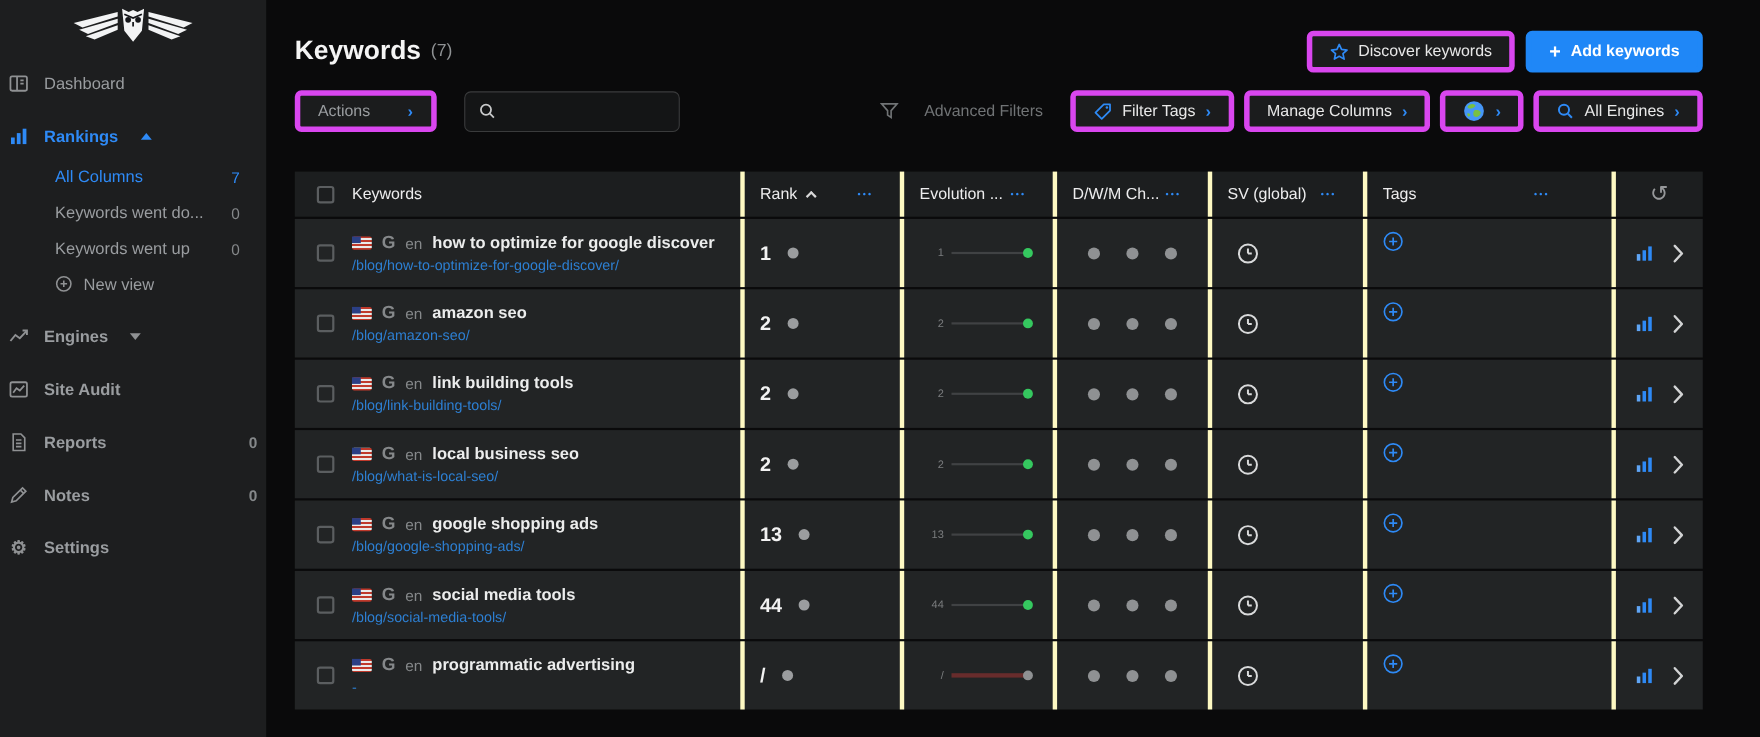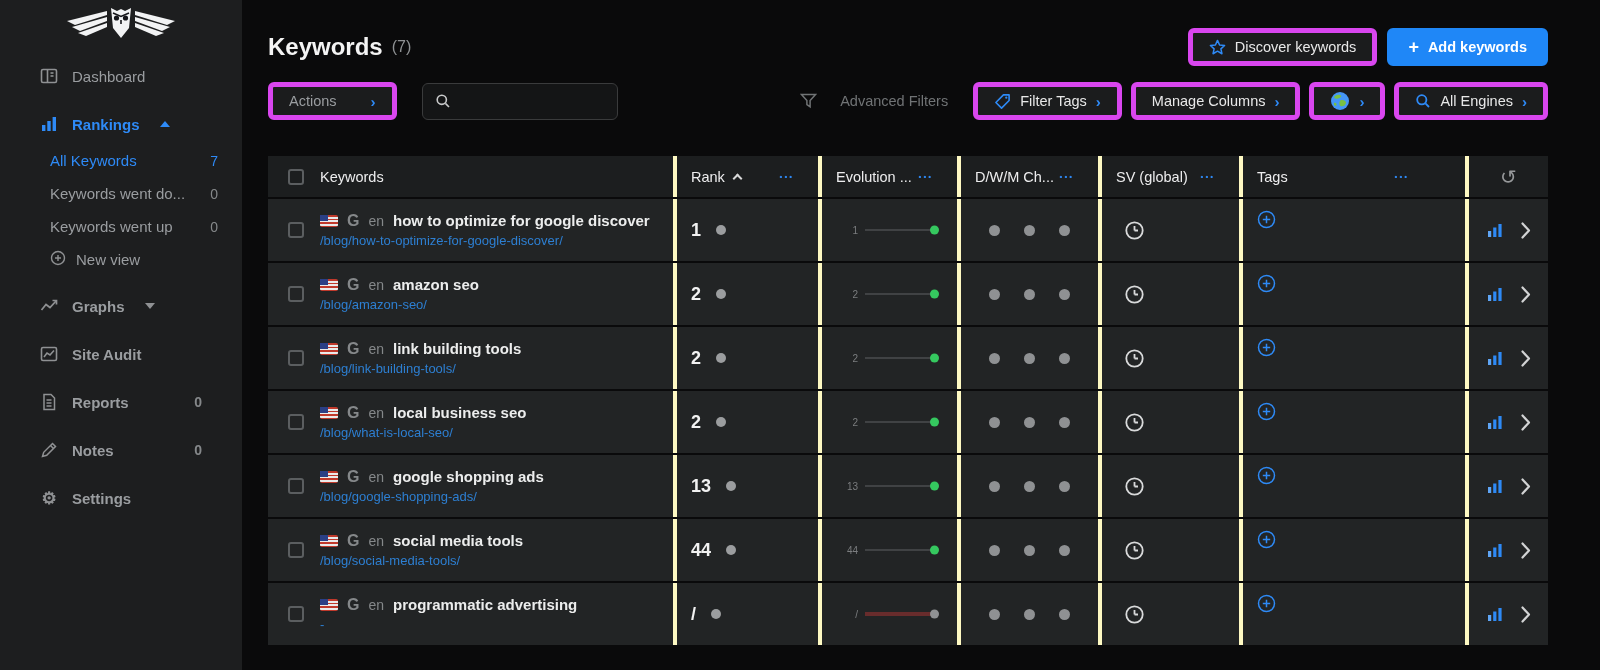--- a/index.html
+++ b/index.html
@@ -7,21 +7,21 @@
   body {
     background:#0a0a0b;
     font-family:"Liberation Sans", sans-serif;
     color:#e8e8e8;
     overflow:hidden;
     position:relative;
   }
   
   .sidebar { position:absolute; left:0; top:0; bottom:0; width:242px; background:#1d1e1f; }
   .logo-wrap { display:flex; justify-content:center; padding:6px 0 16px 0; }
-  .nav-item { display:flex; align-items:center; gap:14px; padding:0 40px; height:36px; color:#9a9da0; font-size:15px; cursor:pointer; }
+  .nav-item { display:flex; align-items:center; gap:14px; padding:0 8px; height:36px; color:#9a9da0; font-size:15px; cursor:pointer; }
   .nav-item .ico { width:18px; height:18px; display:flex; align-items:center; justify-content:center; flex-shrink:0; }
   .nav-item .count { margin-left:auto; font-size:14px; color:#85888a; }
   .nav-item.active { color:#2e8af6; }
   .sub-list { margin:2px 0 6px 0; }
   .sub-item { display:flex; align-items:center; padding:0 24px 0 50px; height:33px; font-size:15px; color:#9a9da0; cursor:pointer; }
   .sub-item .count { margin-left:auto; font-size:14px; color:#85888a; }
   .sub-item.active { color:#2e8af6; }
   .sub-item.active .count { color:#2e8af6; }
   .gap-lg { margin-top:12px;font-weight:bold; }
   .tri-up { width:0; height:0; border-left:5px solid transparent; border-right:5px solid transparent; border-bottom:6px solid #2e8af6; margin-left:6px; }
@@ -140,21 +140,21 @@
         <rect x="7.3" y="6" width="3.4" height="10" fill="#2e8af6"></rect>
         <rect x="12.6" y="2" width="3.4" height="14" fill="#2e8af6"></rect>
       </svg>
     </span>
     <span>Rankings</span>
     <span class="tri-up"></span>
   </div>
 
   <div class="sub-list">
     <div class="sub-item active">
-      <span>All Keywords</span>
+      <span>All Columns</span>
       <span class="count">7</span>
     </div>
     <div class="sub-item">
       <span>Keywords went do...</span>
       <span class="count">0</span>
     </div>
     <div class="sub-item">
       <span>Keywords went up</span>
       <span class="count">0</span>
     </div>
@@ -169,21 +169,21 @@
     </div>
   </div>
 
   <div class="nav-item gap-lg">
     <span class="ico">
       <svg width="18" height="18" viewBox="0 0 18 18" fill="none" stroke="#8f9193" stroke-width="1.7">
         <polyline points="1.5,13 6,7.5 10,10.5 16.5,3.5"></polyline>
         <polyline points="12.5,3.5 16.5,3.5 16.5,7.5"></polyline>
       </svg>
     </span>
-    <span>Graphs</span>
+    <span>Engines</span>
     <span class="tri-down"></span>
   </div>
 
   <div class="nav-item gap-lg">
     <span class="ico">
       <svg width="18" height="18" viewBox="0 0 18 18" fill="none" stroke="#8f9193" stroke-width="1.6">
         <rect x="1.5" y="2.5" width="15" height="13" rx="1.5"></rect>
         <polyline points="4,12 7,8 10,10 14,5.5"></polyline>
       </svg>
     </span>

